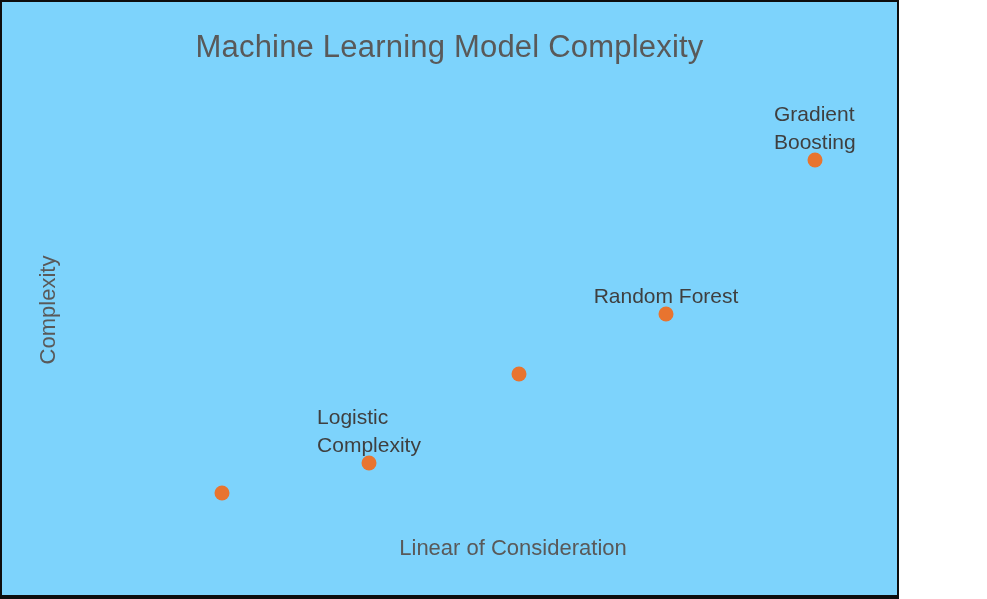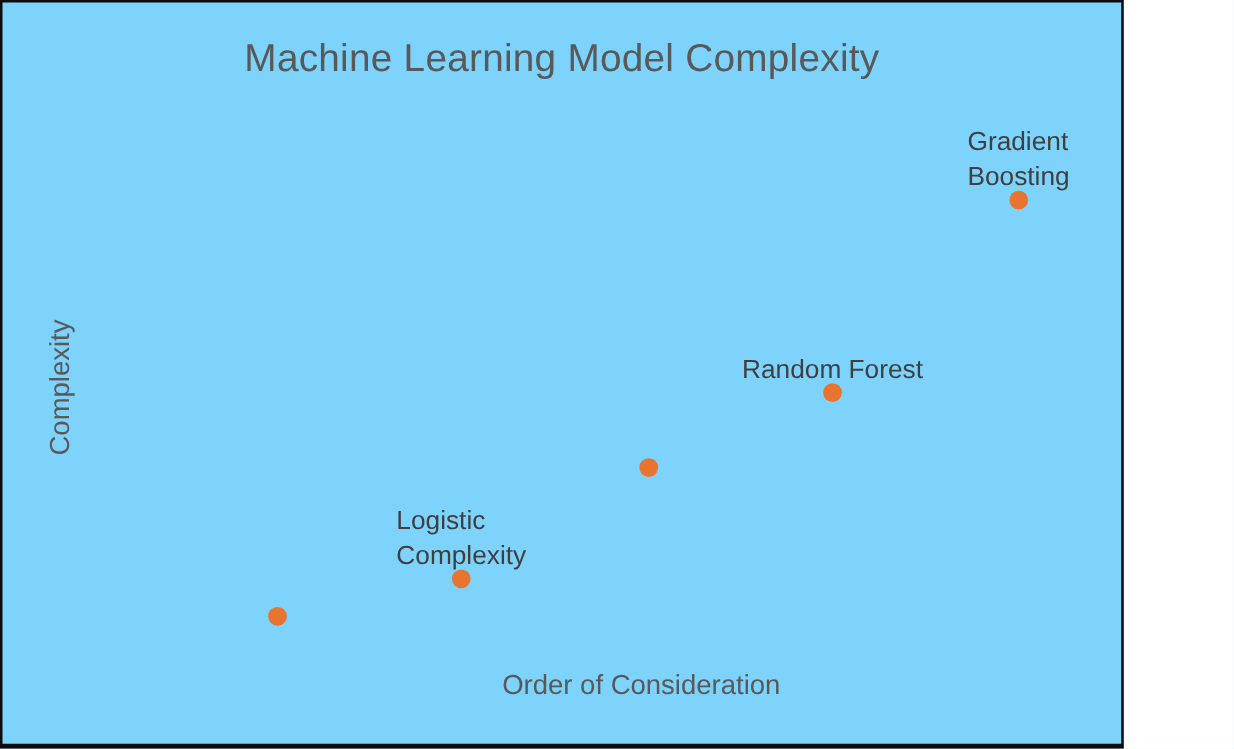--- a/index.html
+++ b/index.html
@@ -80,14 +80,14 @@
       <div class="pt-label" style="left: 367px; top: 445px; color: rgb(63, 63, 63);">Logistic
 Complexity</div>
       <div class="pt-dot" style="left: 367px; top: 461px; width: 15px; height: 15px; background: rgb(232, 116, 47);"></div>
       <div class="pt-dot" style="left: 517px; top: 372px; width: 15px; height: 15px; background: rgb(232, 116, 47);"></div>
       <div class="pt-label" style="left: 664px; top: 296px; color: rgb(63, 63, 63);">Random Forest</div>
       <div class="pt-dot" style="left: 664px; top: 312px; width: 15px; height: 15px; background: rgb(232, 116, 47);"></div>
       <div class="pt-label" style="left: 813px; top: 142px; color: rgb(63, 63, 63);">Gradient Boosting</div>
       <div class="pt-dot" style="left: 813px; top: 158px; width: 15px; height: 15px; background: rgb(232, 116, 47);"></div>
     </div>
 
-  <div class="x-axis-label" style="color: rgb(89, 89, 89);">Order of Consideration</div>
+  <div class="x-axis-label" style="color: rgb(89, 89, 89);">Linear of Consideration</div>
 </div>
 
 </body></html>

